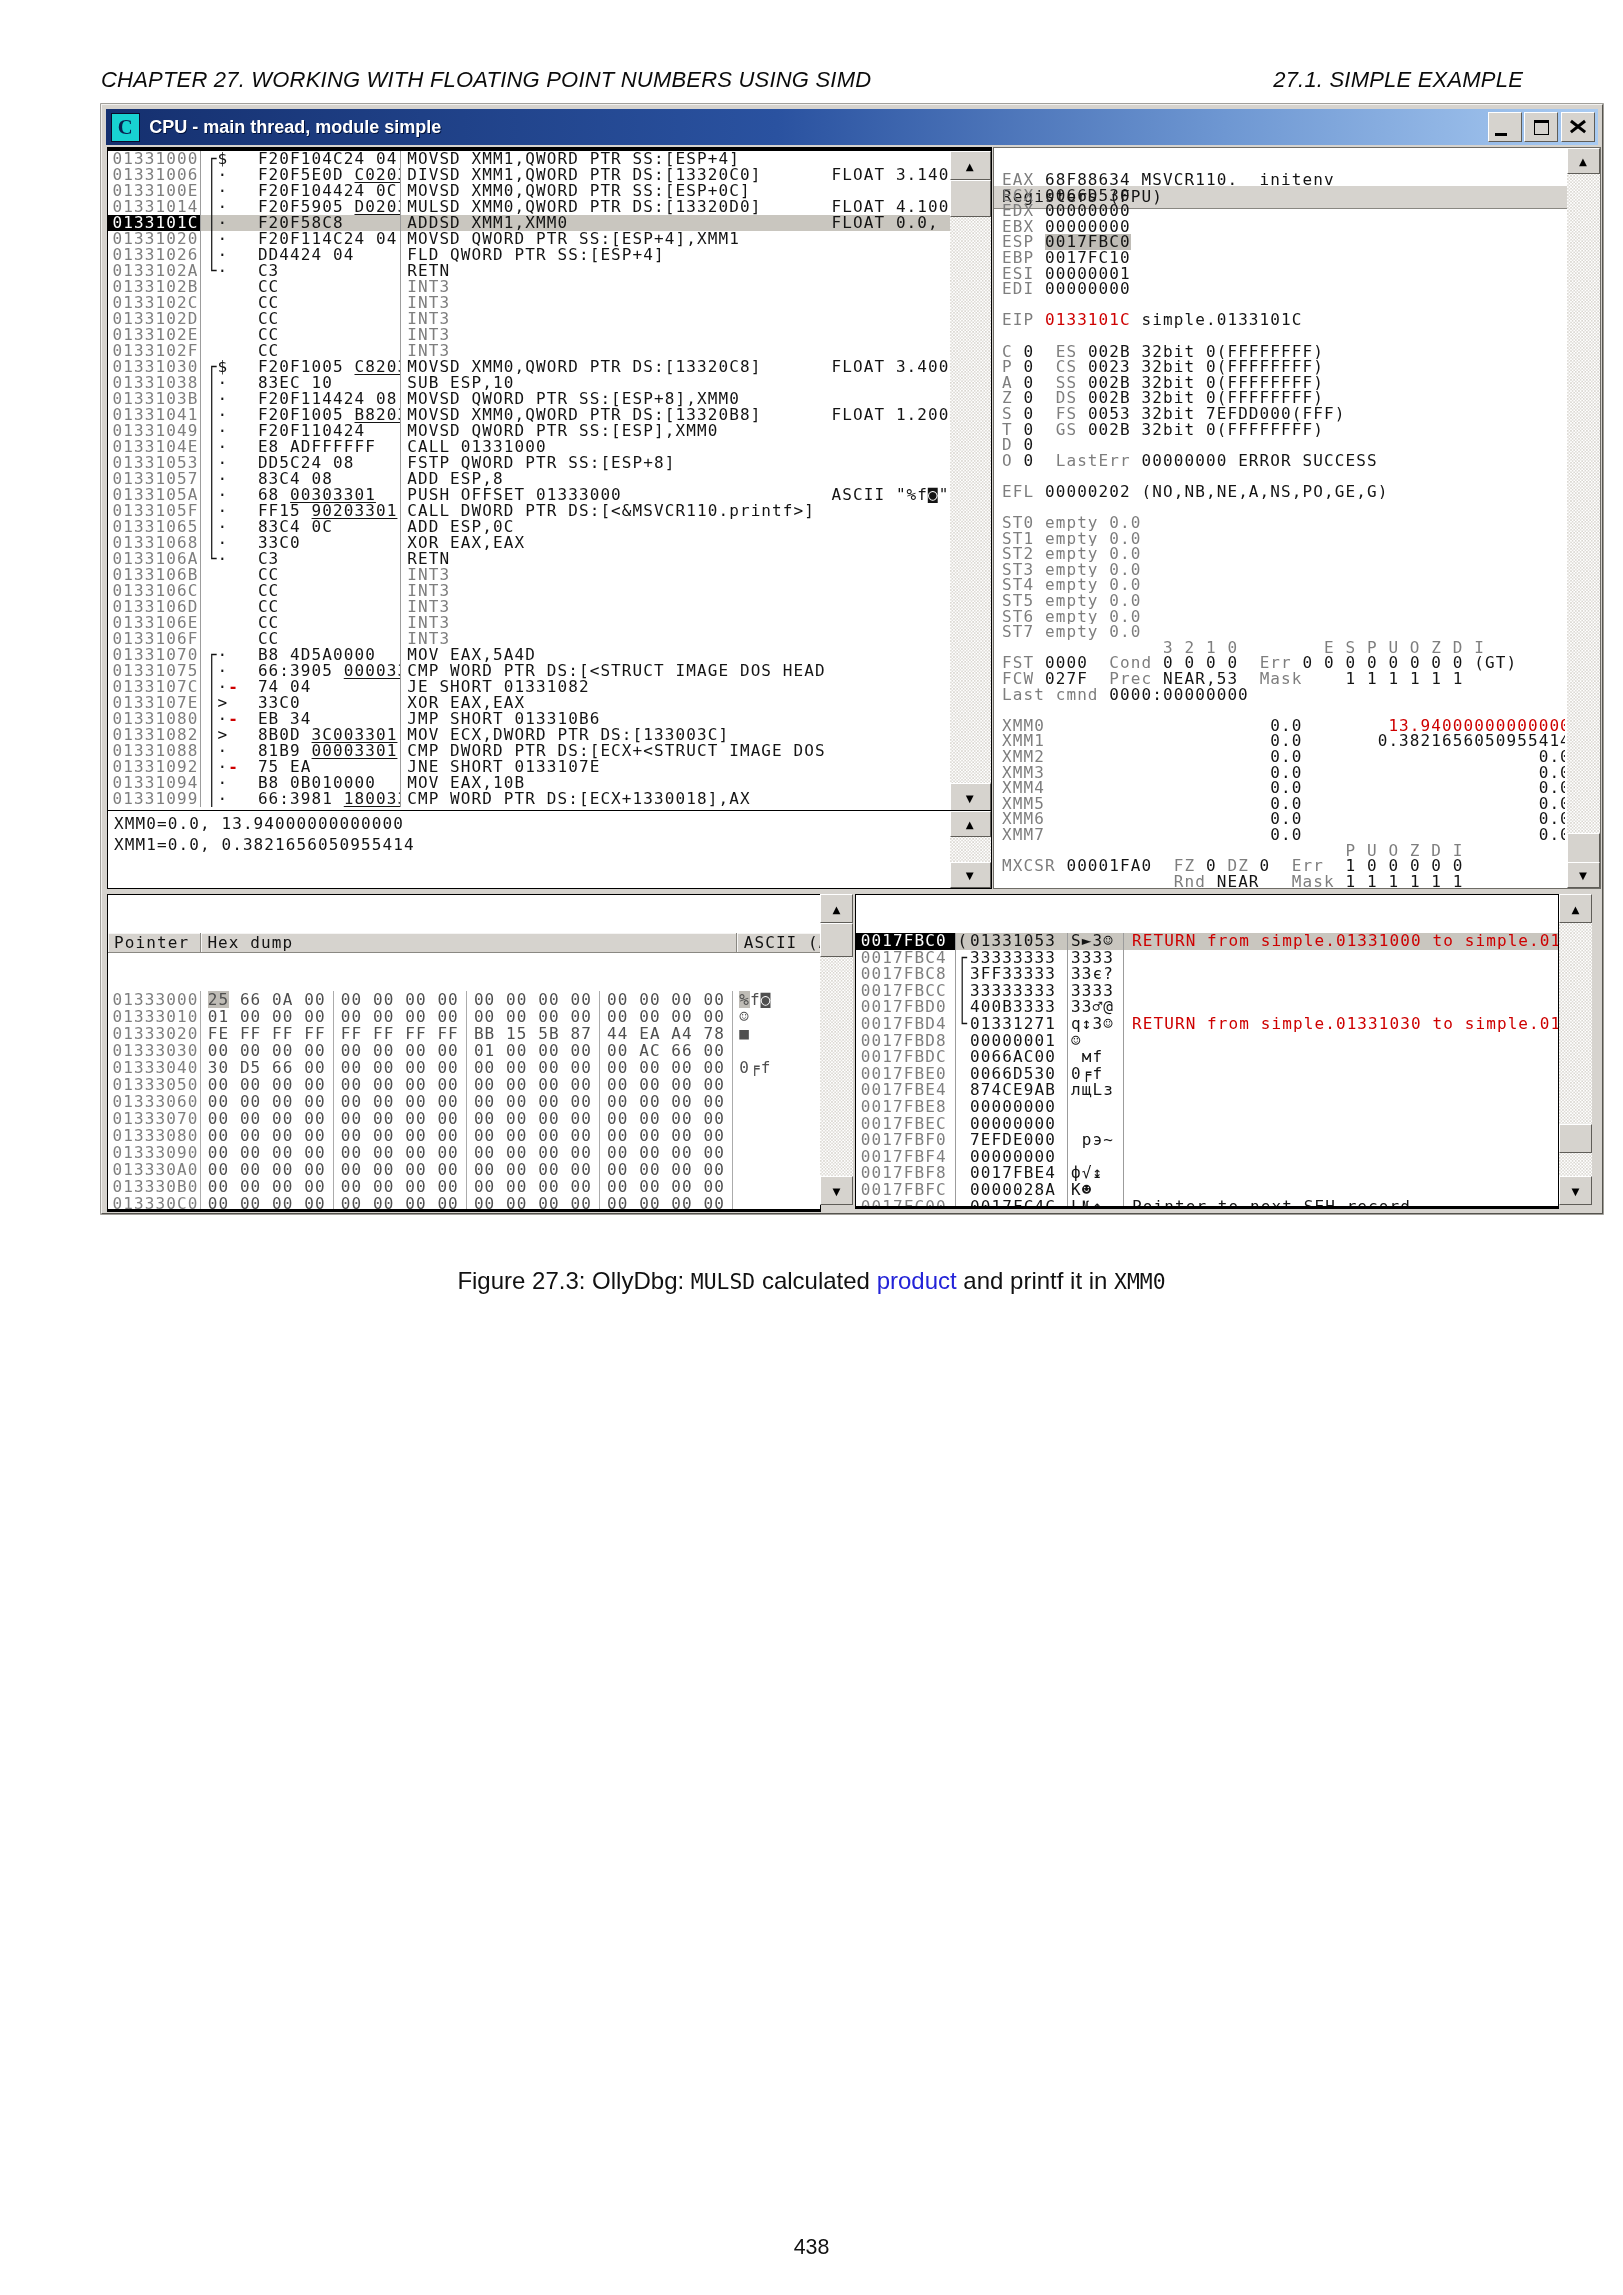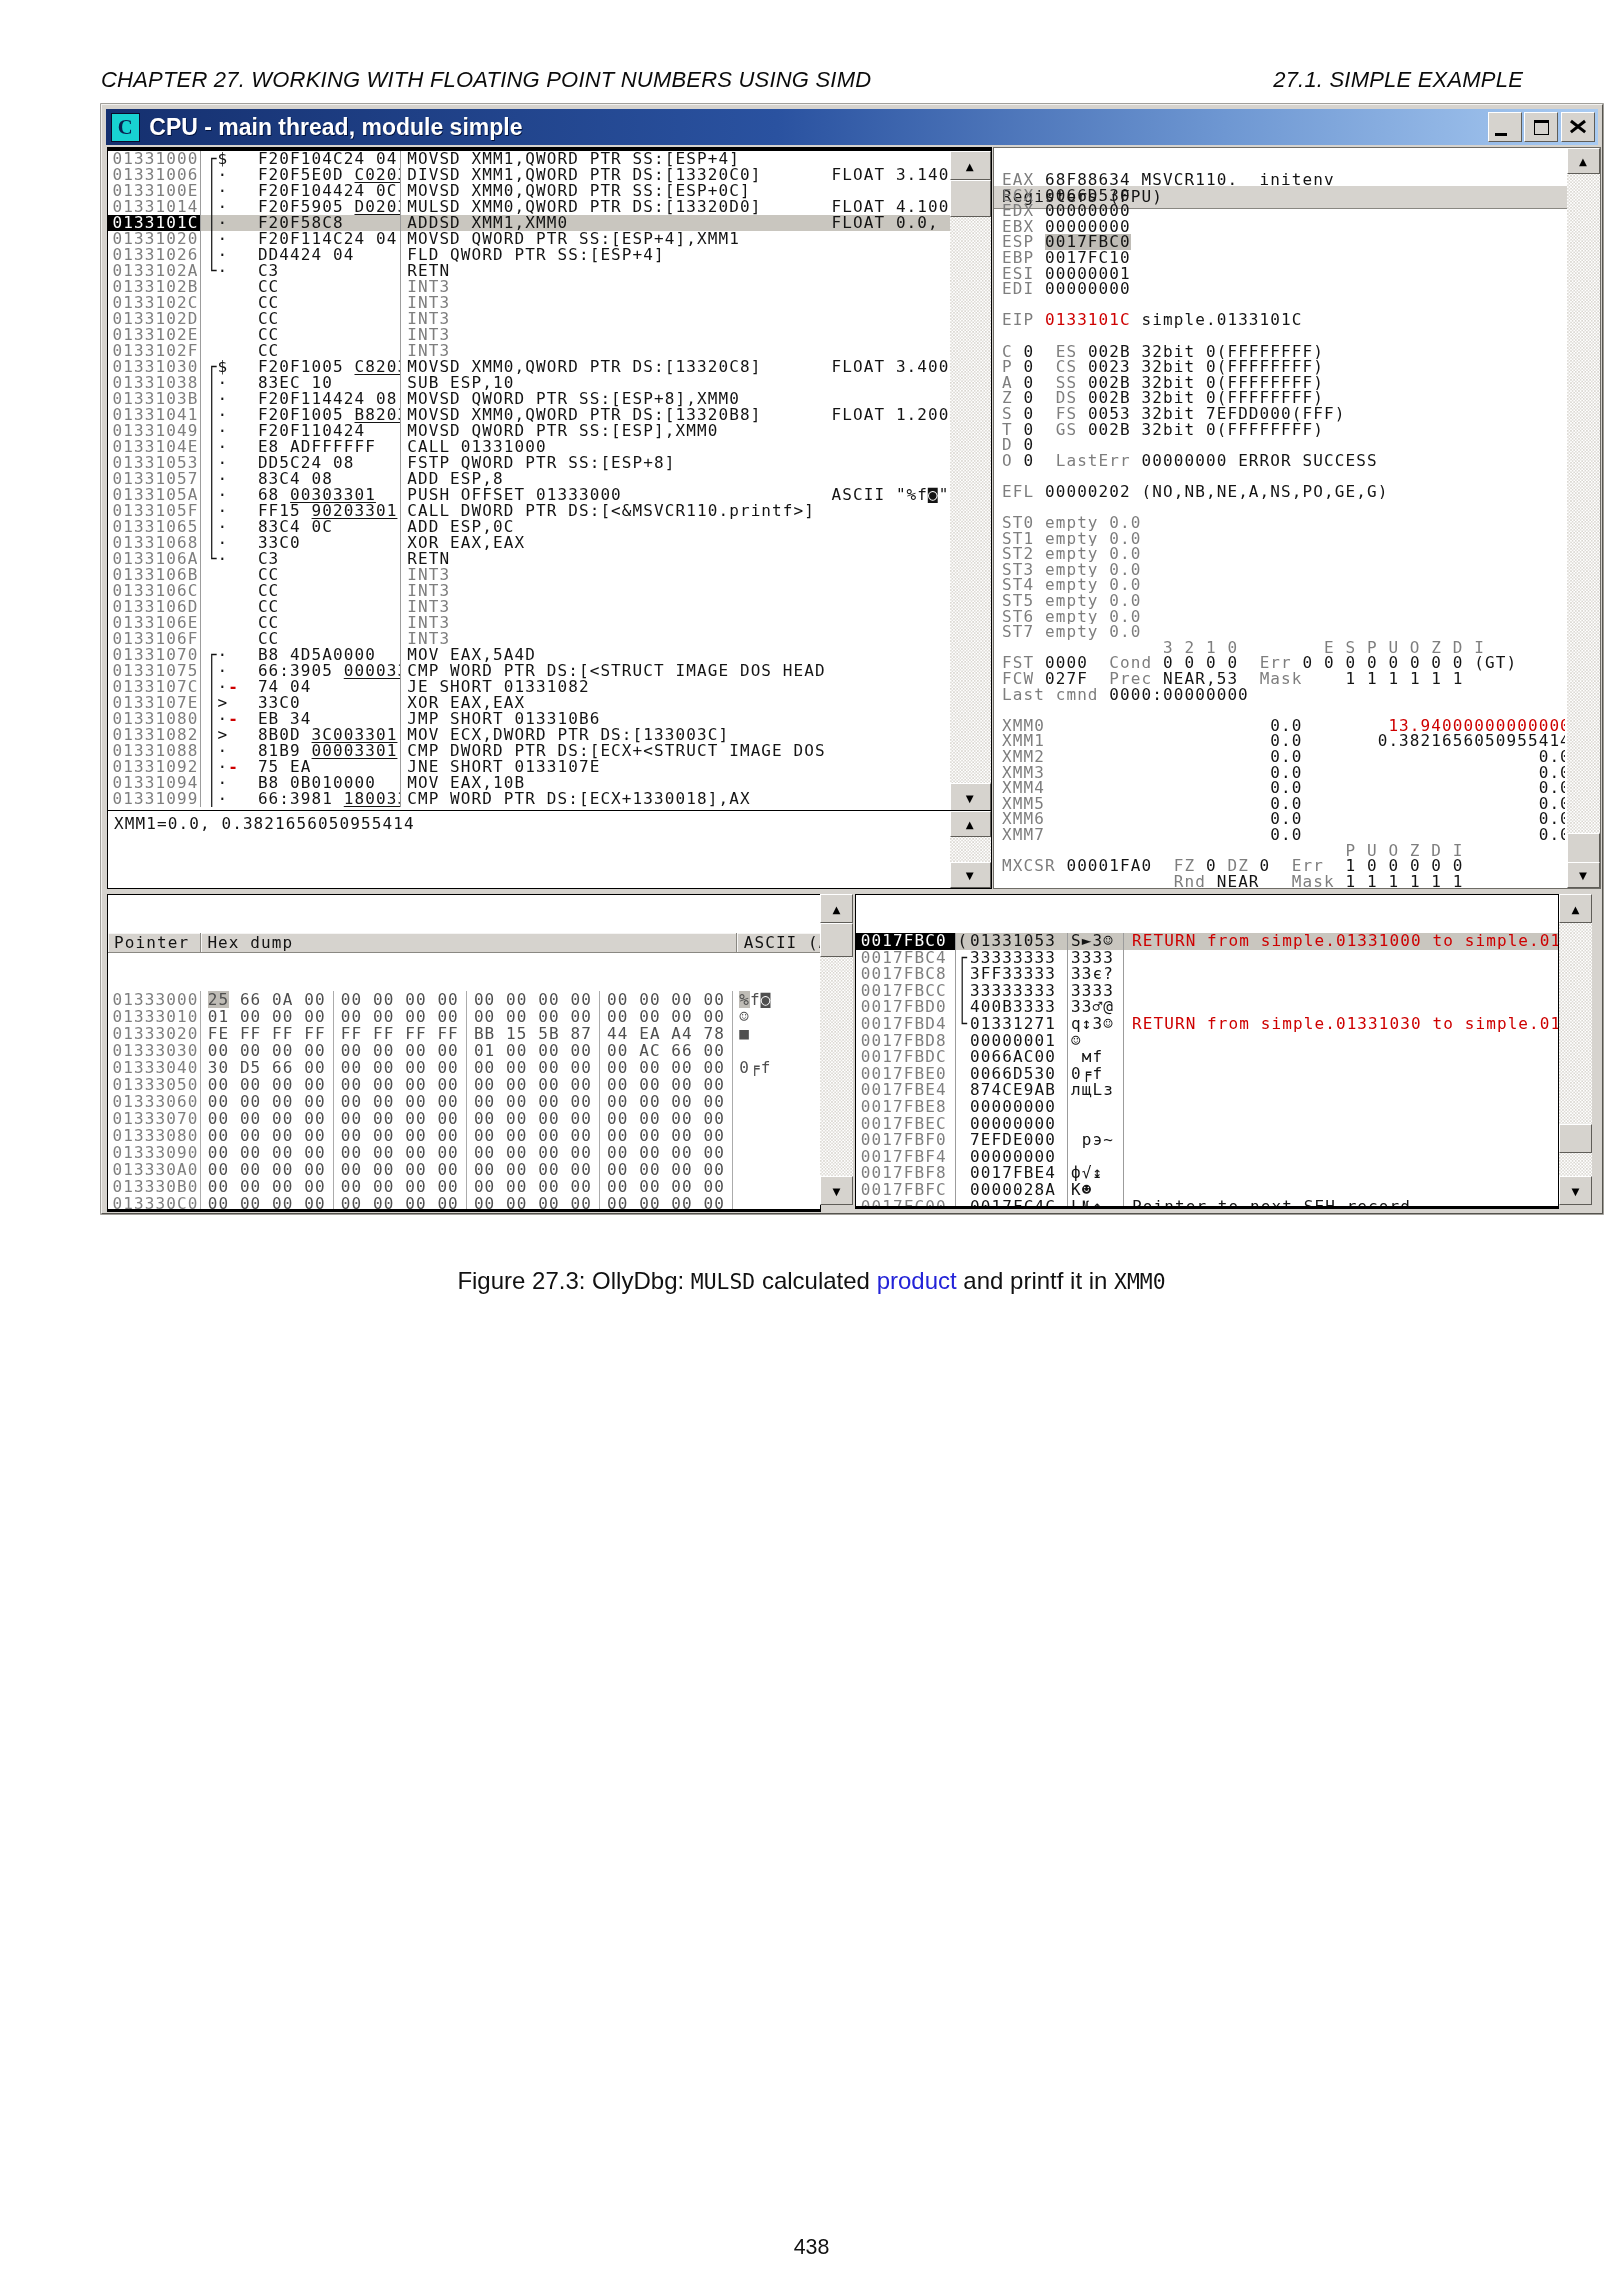--- a/index.html
+++ b/index.html
@@ -14,21 +14,21 @@
   .pageno{position:absolute;left:0;top:2235px;width:100%;text-align:center;font-size:21.4px;color:#111;}
 
   
   .window{position:absolute;left:101px;top:104px;width:1500px;height:1108px;background:#D6D3CE;
           border:1.6px solid;border-color:#F2F1EF #55534E #55534E #F2F1EF;box-shadow:0 0 0 0.8px #8A8882;}
   .titlebar{position:absolute;left:4px;top:4px;right:4px;height:36px;display:flex;align-items:center;
             background:linear-gradient(90deg,#15306F 0%,#2A52A0 45%,#6E97D2 75%,#A9CBF2 100%);}
   .wicon{width:27px;height:27px;margin-left:4.8px;background:#18D2D2;border:1.6px solid #0A0A2A;
          color:#0A2050;font-weight:bold;font-size:20.6px;display:flex;align-items:center;justify-content:center;
          font-family:"Liberation Serif",serif;}
-  .wtitle{color:#fff;font-weight:bold;font-size:23px;margin-left:9.5px;text-shadow:0.8px 0.8px 0 #00113a;}
+  .wtitle{color:#fff;font-weight:bold;font-size:18px;margin-left:9.5px;text-shadow:0.8px 0.8px 0 #00113a;}
   .wbtns{margin-left:auto;display:flex;gap:2.4px;margin-right:3.2px;}
   .wbtn{width:32px;height:28.5px;background:#D6D3CE;border:1.6px solid;border-color:#FFF #5F5D58 #5F5D58 #FFF;
         display:flex;align-items:center;justify-content:center;position:relative;}
   .g-min{position:absolute;left:5.5px;bottom:4.8px;width:12px;height:3.2px;background:#000;}
   .g-max{width:13.5px;height:11px;border:1.6px solid #000;border-top-width:3.2px;}
   .g-close{position:relative;width:16px;height:12.7px;}
   .g-close::before,.g-close::after{content:"";position:absolute;left:-0.8px;top:4.8px;width:18px;height:3.2px;background:#000;}
   .g-close::before{transform:rotate(38deg);}
   .g-close::after{transform:rotate(-38deg);}
 
@@ -148,21 +148,21 @@
       <div class="regtitle">Registers (FPU)</div>
       <div id="reg-lines"><div class="rline t"><span class="gray">EAX </span><span>68F88634 MSVCR110.__initenv</span></div><div class="rline t"><span class="gray">ECX </span><span>0066D530</span></div><div class="rline t"><span class="gray">EDX </span><span>00000000</span></div><div class="rline t"><span class="gray">EBX </span><span>00000000</span></div><div class="rline t"><span class="gray">ESP </span><span class="hl">0017FBC0</span></div><div class="rline t"><span class="gray">EBP </span><span>0017FC10</span></div><div class="rline t"><span class="gray">ESI </span><span>00000001</span></div><div class="rline t"><span class="gray">EDI </span><span>00000000</span></div><div class="rline t">&nbsp;</div><div class="rline t"><span class="gray">EIP </span><span class="red">0133101C</span><span> simple.0133101C</span></div><div class="rline t">&nbsp;</div><div class="rline t"><span class="gray">C </span><span>0  </span><span class="gray">ES </span><span>002B 32bit 0(FFFFFFFF)</span></div><div class="rline t"><span class="gray">P </span><span>0  </span><span class="gray">CS </span><span>0023 32bit 0(FFFFFFFF)</span></div><div class="rline t"><span class="gray">A </span><span>0  </span><span class="gray">SS </span><span>002B 32bit 0(FFFFFFFF)</span></div><div class="rline t"><span class="gray">Z </span><span>0  </span><span class="gray">DS </span><span>002B 32bit 0(FFFFFFFF)</span></div><div class="rline t"><span class="gray">S </span><span>0  </span><span class="gray">FS </span><span>0053 32bit 7EFDD000(FFF)</span></div><div class="rline t"><span class="gray">T </span><span>0  </span><span class="gray">GS </span><span>002B 32bit 0(FFFFFFFF)</span></div><div class="rline t"><span class="gray">D </span><span>0</span></div><div class="rline t"><span class="gray">O </span><span>0  </span><span class="gray">LastErr </span><span>00000000 ERROR_SUCCESS</span></div><div class="rline t">&nbsp;</div><div class="rline t"><span class="gray">EFL </span><span>00000202 (NO,NB,NE,A,NS,PO,GE,G)</span></div><div class="rline t">&nbsp;</div><div class="rline t"><span class="gray">ST0 empty 0.0</span></div><div class="rline t"><span class="gray">ST1 empty 0.0</span></div><div class="rline t"><span class="gray">ST2 empty 0.0</span></div><div class="rline t"><span class="gray">ST3 empty 0.0</span></div><div class="rline t"><span class="gray">ST4 empty 0.0</span></div><div class="rline t"><span class="gray">ST5 empty 0.0</span></div><div class="rline t"><span class="gray">ST6 empty 0.0</span></div><div class="rline t"><span class="gray">ST7 empty 0.0</span></div><div class="rline t"><span class="gray">               3 2 1 0        E S P U O Z D I</span></div><div class="rline t"><span class="gray">FST </span><span>0000  </span><span class="gray">Cond </span><span>0 0 0 0  </span><span class="gray">Err </span><span>0 0 0 0 0 0 0 0 (GT)</span></div><div class="rline t"><span class="gray">FCW </span><span>027F  </span><span class="gray">Prec </span><span>NEAR,53  </span><span class="gray">Mask </span><span>   1 1 1 1 1 1</span></div><div class="rline t"><span class="gray">Last cmnd </span><span>0000:00000000</span></div><div class="rline t">&nbsp;</div><div class="rline t"><span class="gray">XMM0</span><span>                     0.0        </span><span class="red">13.94000000000000</span></div><div class="rline t"><span class="gray">XMM1</span><span>                     0.0       </span><span>0.3821656050955414</span></div><div class="rline t"><span class="gray">XMM2</span><span>                     0.0                      0.0</span></div><div class="rline t"><span class="gray">XMM3</span><span>                     0.0                      0.0</span></div><div class="rline t"><span class="gray">XMM4</span><span>                     0.0                      0.0</span></div><div class="rline t"><span class="gray">XMM5</span><span>                     0.0                      0.0</span></div><div class="rline t"><span class="gray">XMM6</span><span>                     0.0                      0.0</span></div><div class="rline t"><span class="gray">XMM7</span><span>                     0.0                      0.0</span></div><div class="rline t"><span class="gray">                                P U O Z D I</span></div><div class="rline t"><span class="gray">MXCSR </span><span>00001FA0  </span><span class="gray">FZ </span><span>0 </span><span class="gray">DZ </span><span>0  </span><span class="gray">Err  </span><span>1 0 0 0 0 0</span></div><div class="rline t"><span class="gray">                </span><span class="gray">Rnd </span><span>NEAR   </span><span class="gray">Mask </span><span>1 1 1 1 1 1</span></div></div>
       <div class="sb sb-regs">
         <span class="sbb" style="top:0;height:24px;">▲</span>
         <span class="sbb" style="bottom:25px;height:28.5px;"></span>
         <span class="sbb" style="bottom:0;height:24px;">▼</span>
       </div>
     </div>
 
     <div class="pane info t">
-      <div id="info-lines"><div class="iline t">XMM1=0.0, 0.3821656050955414</div></div>
+      <div id="info-lines"><div class="iline t">XMM0=0.0, 13.94000000000000</div><div class="iline t">XMM1=0.0, 0.3821656050955414</div></div>
       <div class="sb sb-info">
         <span class="sbb" style="top:0;height:24px;">▲</span>
         <span class="sbb" style="bottom:0;height:24px;">▼</span>
       </div>
     </div>
 
     <div class="pane dump t">
       <div class="dhead">
         <span class="hc h-a">Pointer</span>
         <span class="hc h-h">Hex dump</span>

